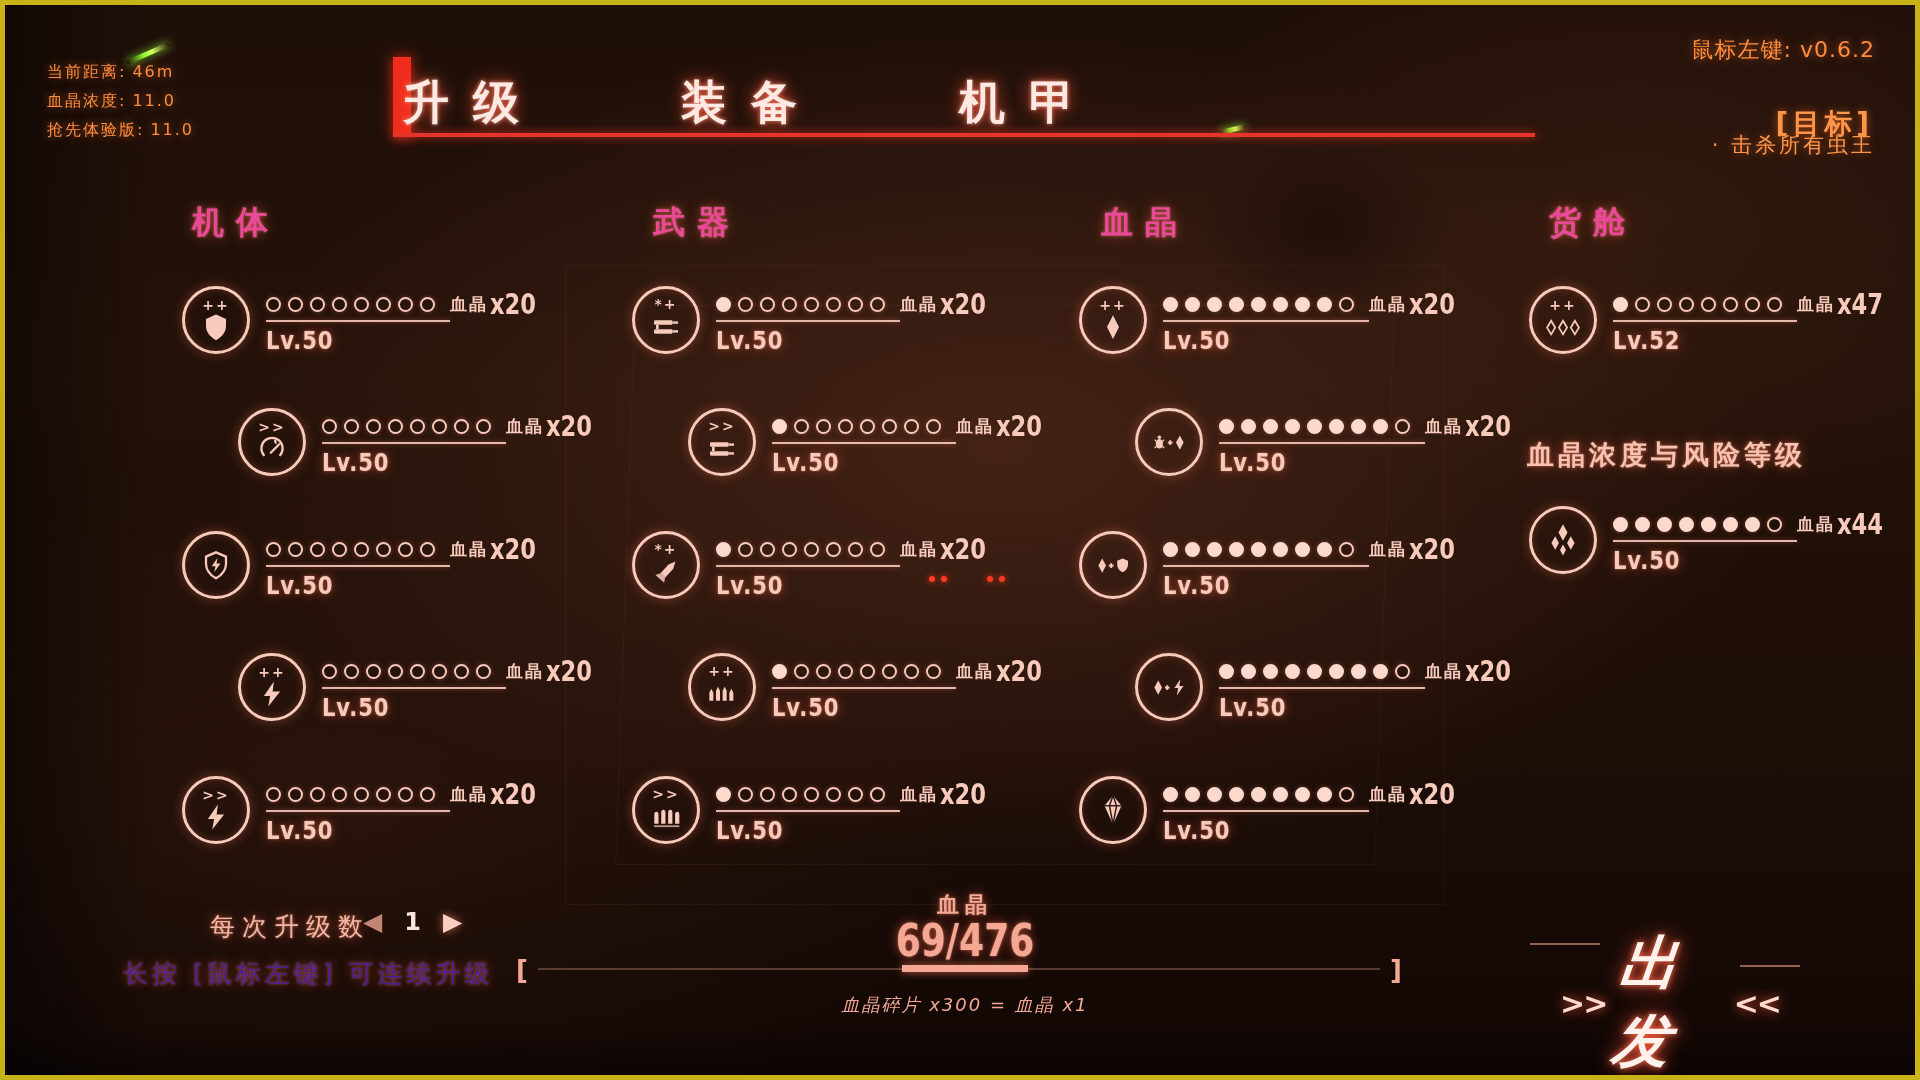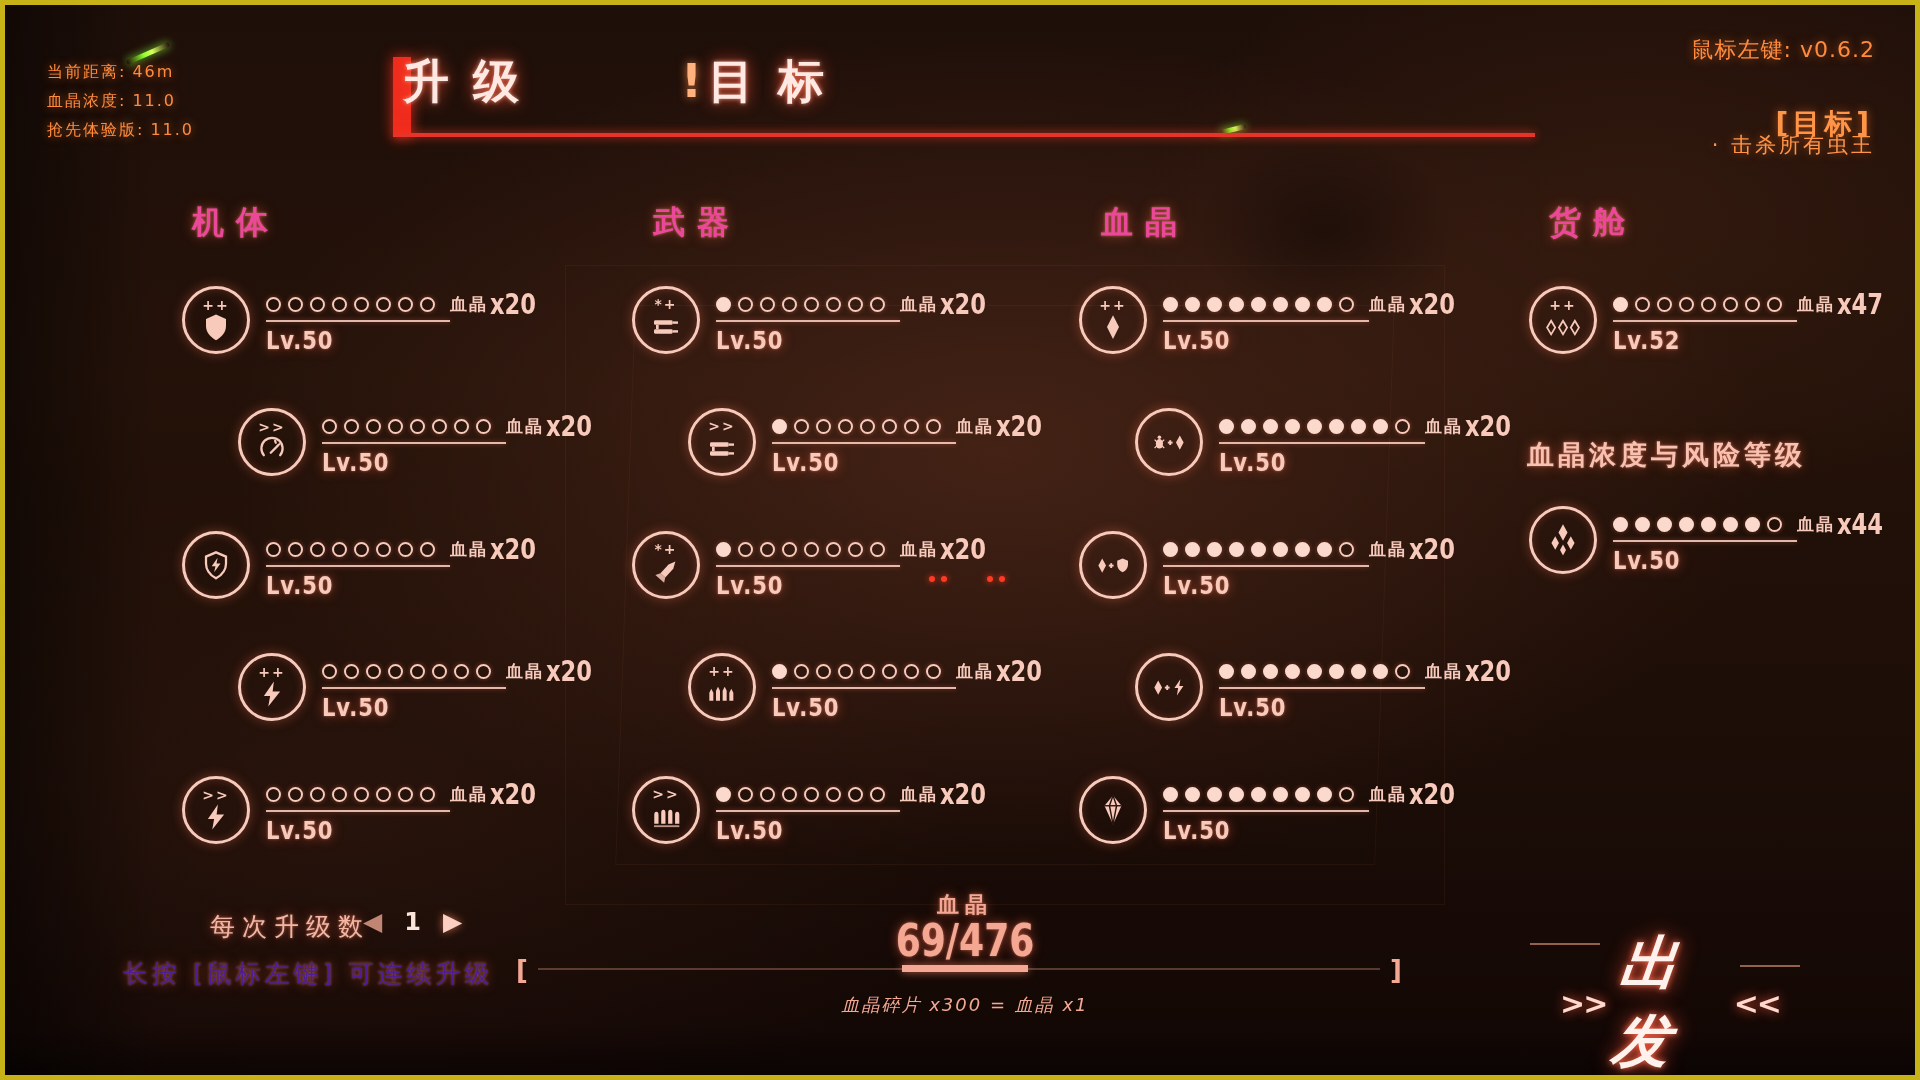--- a/index.html
+++ b/index.html
@@ -27,21 +27,21 @@
 
   .glow  { text-shadow:0 0 12px rgba(255,100,70,.55), 0 0 3px rgba(255,170,140,.5); }
   .glow2 { text-shadow:0 0 16px rgba(255,80,50,.9), 0 0 4px rgba(255,200,180,.8); }
 
   
   .hud { position:absolute; left:42px; top:52px; font-size:16px; color:#ff8c3e; line-height:29px;
          text-shadow:0 0 10px rgba(255,120,40,.6); letter-spacing:2px; }
   .hud .v { margin-left:6px; }
 
   
-  .tabbar { position:absolute; left:388px; top:35px; height:84px; display:flex; align-items:center; }
+  .tabbar { position:absolute; left:388px; top:56px; height:84px; display:flex; align-items:center; }
   .tab { position:relative; font-size:46px; font-weight:bold; color:#ffe9e2; letter-spacing:24px;
          padding:0 10px; margin-right:118px; white-space:nowrap; }
   .tab-active-block { position:absolute; left:388px; top:52px; width:18px; height:80px; background:#ef2c1d;
          box-shadow:0 0 14px rgba(255,50,30,.8); }
   .tab .alert { color:#ffb27e; margin-right:6px; letter-spacing:0; text-shadow:0 0 10px rgba(255,140,70,.8); }
   .tab-underline { position:absolute; left:388px; top:128px; width:1142px; height:4px; background:#e6342a;
          box-shadow:0 0 10px rgba(255,60,40,.8); }
 
   
   .version { position:absolute; right:40px; top:30px; font-size:22px; color:#ff8c3e;
@@ -125,21 +125,22 @@
 
 <div class="hud">
   <div><span>当前距离:</span><span class="v">46m</span></div>
   <div><span>血晶浓度:</span><span class="v">11.0</span></div>
   <div><span>抢先体验版:</span><span class="v">11.0</span></div>
 </div>
 
 <div class="tab-active-block"></div>
 <div class="tabbar">
   <div class="tab glow2"><span>升级</span></div>
-  <div class="tab glow2"><span class="alert">!</span><span>目标</span></div>
+  <div class="tab glow2"><span>装备</span></div>
+  <div class="tab glow2"><span>机甲</span></div>
 </div>
 <div class="tab-underline"></div>
 
 <div class="version">鼠标左键: v0.6.2</div>
 <div class="obj-head">[目标]</div>
 <div class="obj-item">· 击杀所有虫王</div>
 
 <div class="colhead glow" style="left:171px;">机体</div>
 <div class="colhead glow" style="left:632px;">武器</div>
 <div class="colhead glow" style="left:1080px;">血晶</div>

